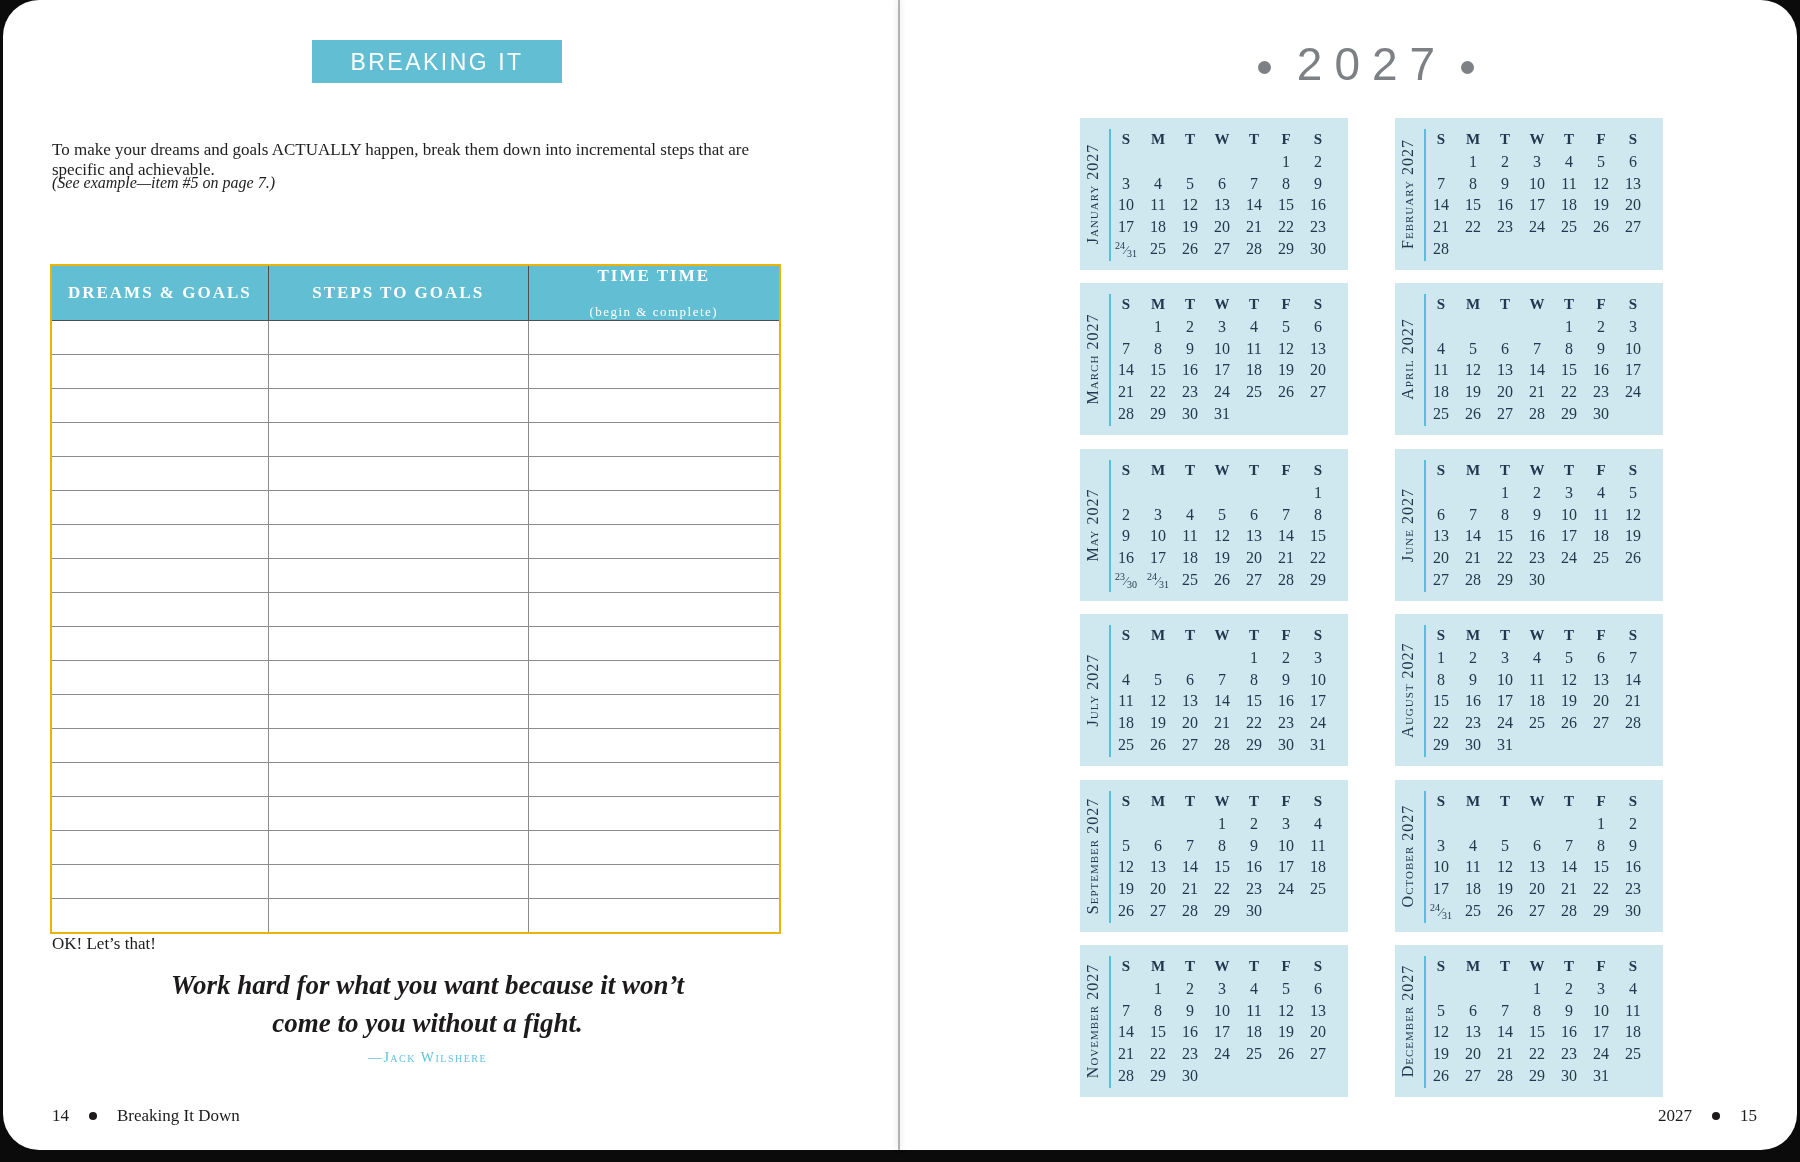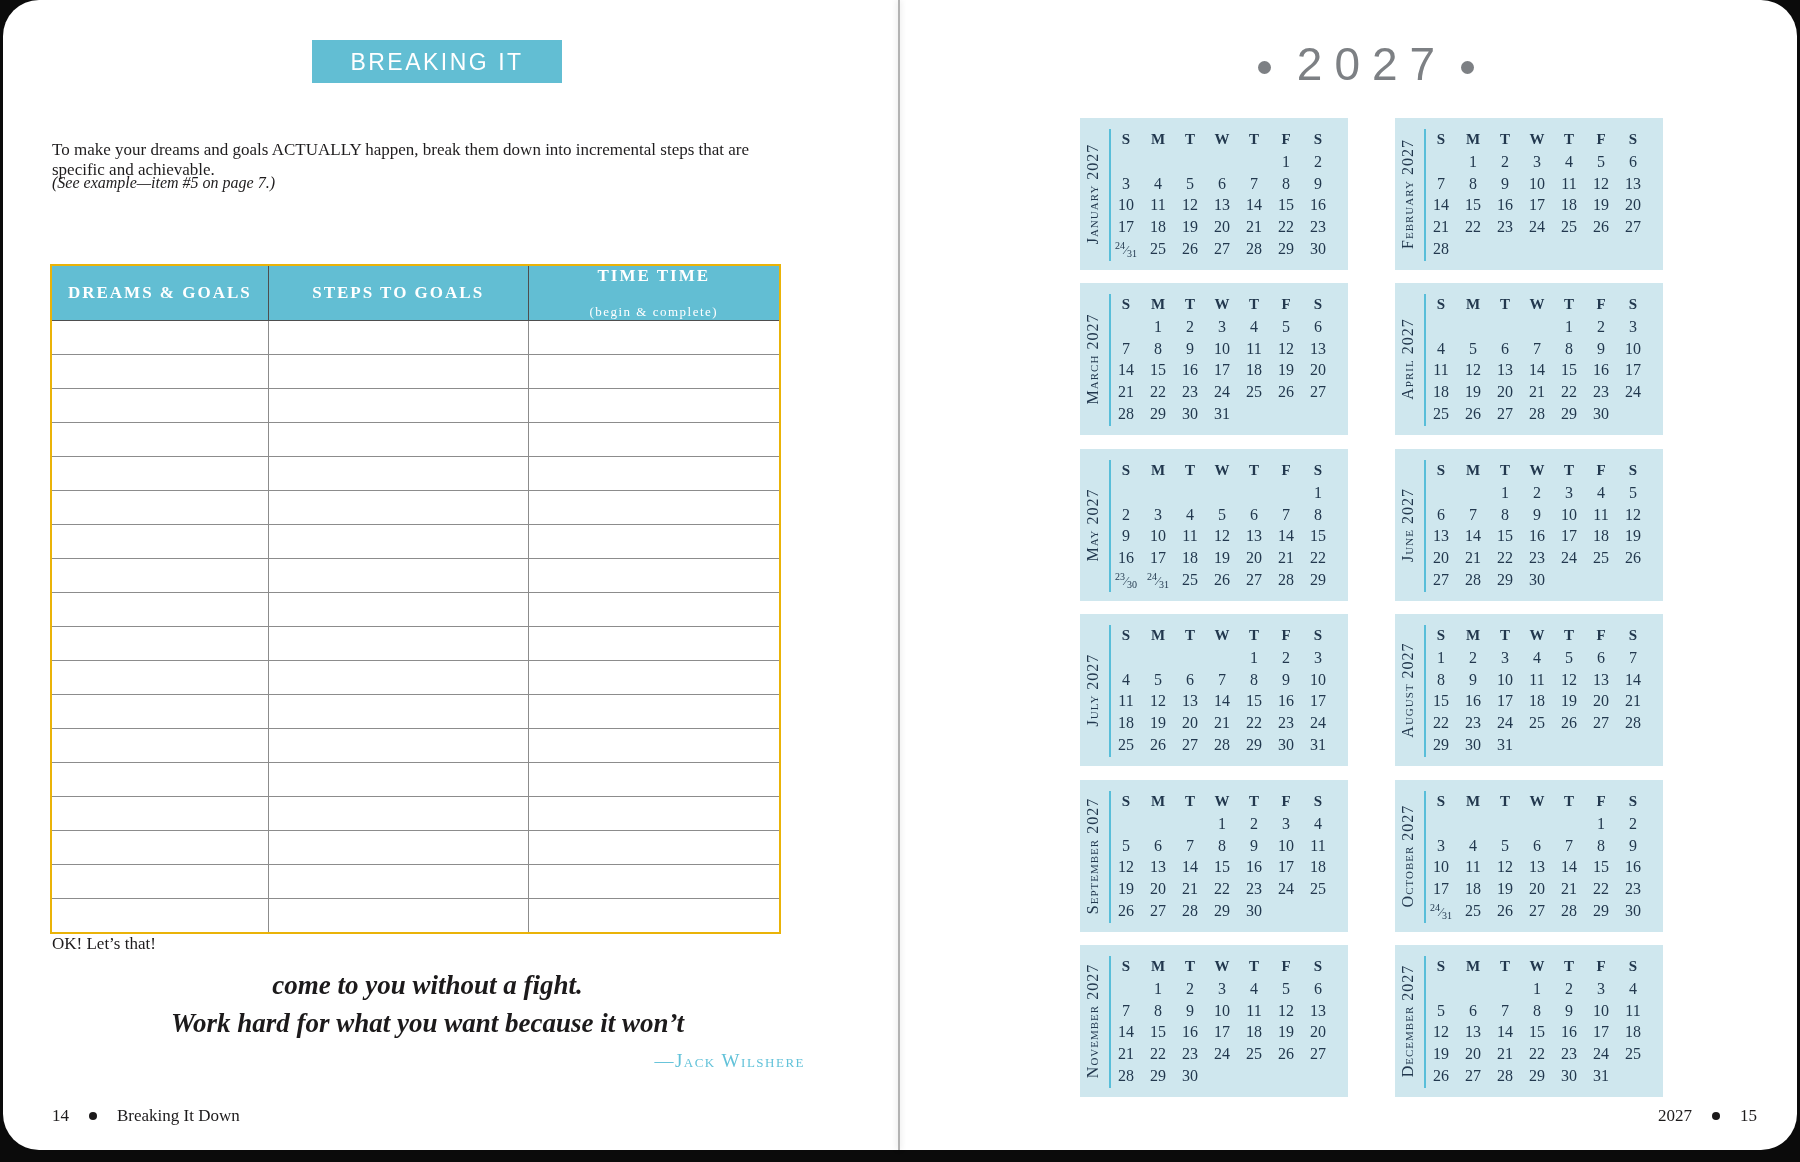--- a/index.html
+++ b/index.html
@@ -19,22 +19,22 @@
               border:2px solid #eab308;}
   .goal-table td,.goal-table th{border:1px solid #8c8c8c;padding:0;}
   .goal-table thead th{background:#62bed3;color:#ffffff;height:47px;font-size:17px;font-weight:bold;
                        letter-spacing:2px;text-align:center;vertical-align:middle;border-color:#4e4e4e;}
   .th-sub{display:block;font-size:13px;font-weight:normal;letter-spacing:1.5px;margin-top:18px;}
   .goal-table tbody td{height:33px;background:#ffffff;}
 
   .ok-text{position:absolute;left:52px;top:934px;font-size:17px;color:#1e1c1d;}
   .quote{position:absolute;left:50px;top:966px;width:755px;text-align:center;font-style:italic;
          font-weight:600;font-size:27px;line-height:38px;color:#1c1a1b;}
-  .attribution{position:absolute;left:50px;top:1050px;width:755px;text-align:right;color:#62c2d9;
-               font-variant:small-caps;font-size:19px;letter-spacing:1.5px;}
+  .attribution{position:absolute;left:50px;top:1050px;width:755px;text-align:center;color:#62c2d9;
+               font-variant:small-caps;font-size:14px;letter-spacing:1.5px;}
   .footer{position:absolute;top:1106px;font-size:17px;color:#1c1a1b;white-space:nowrap;}
   .footer-left{left:52px;}
   .footer-right{left:1557px;width:200px;text-align:right;}
   .dot{display:inline-block;width:8px;height:8px;border-radius:50%;background:#1c1a1b;vertical-align:middle;
        margin:0 20px 3px 20px;}
 
   
   .year-title{position:absolute;left:1166px;top:36px;width:400px;height:56px;display:flex;
               align-items:center;justify-content:center;gap:14px;}
   .year-text{font-family:"Liberation Sans","DejaVu Sans",sans-serif;font-weight:300;font-size:46px;
@@ -171,22 +171,22 @@
           <tr>
             <td></td>
             <td></td>
             <td></td>
           </tr>
         </tbody>
     </table>
 
     <div class="ok-text">OK! Let’s that!</div>
     <div class="quote">
+      <div>Work hard for what you want because it won’t</div>
       <div>come to you without a fight.</div>
-      <div>Work hard for what you want because it won’t</div>
     </div>
     <div class="attribution">—Jack Wilshere</div>
 
     <div class="footer footer-left">
       <span>14</span><span class="dot"></span><span>Breaking It Down</span>
     </div>
   </section>
 
   <section>
     <div class="year-title">

